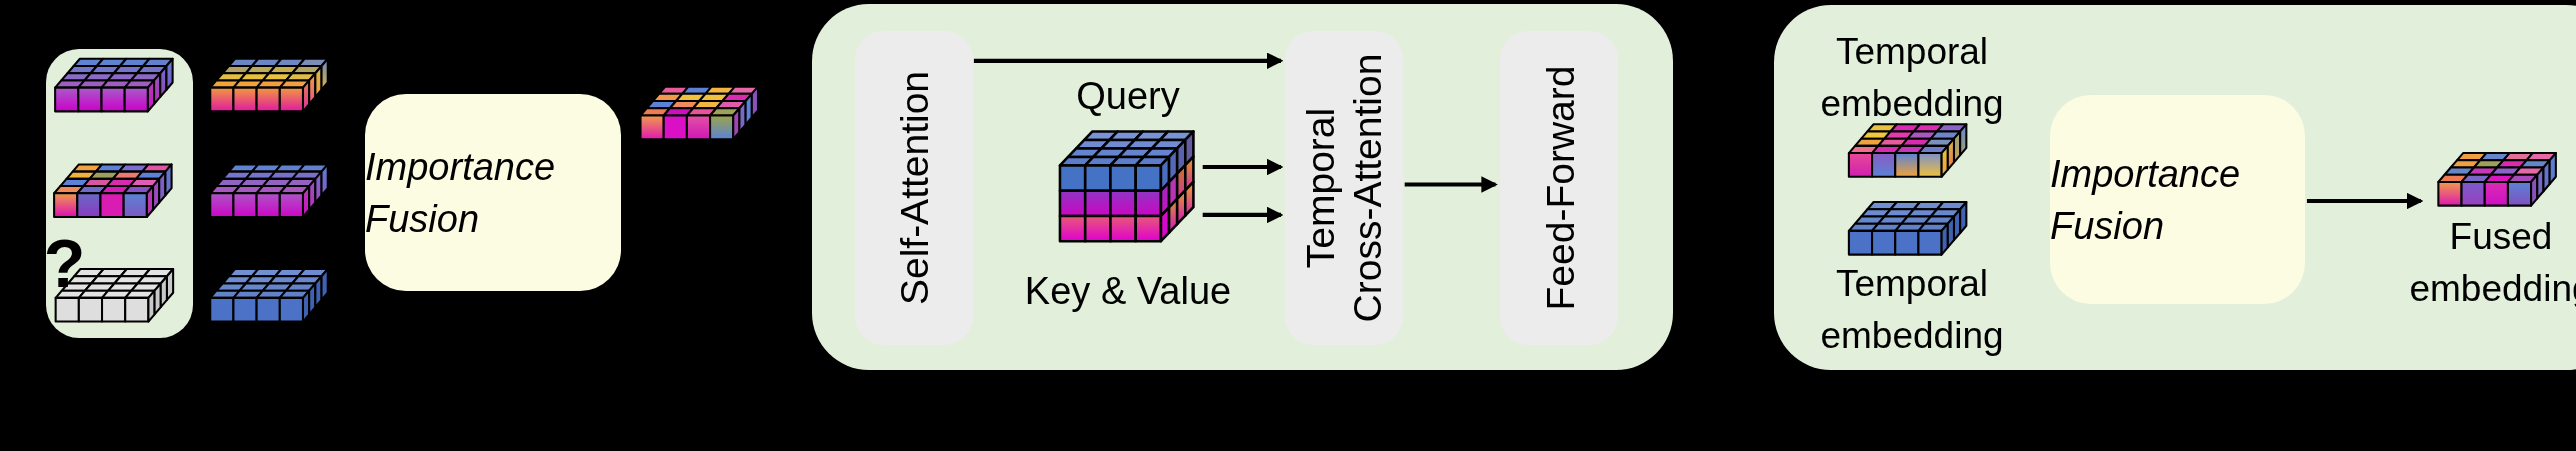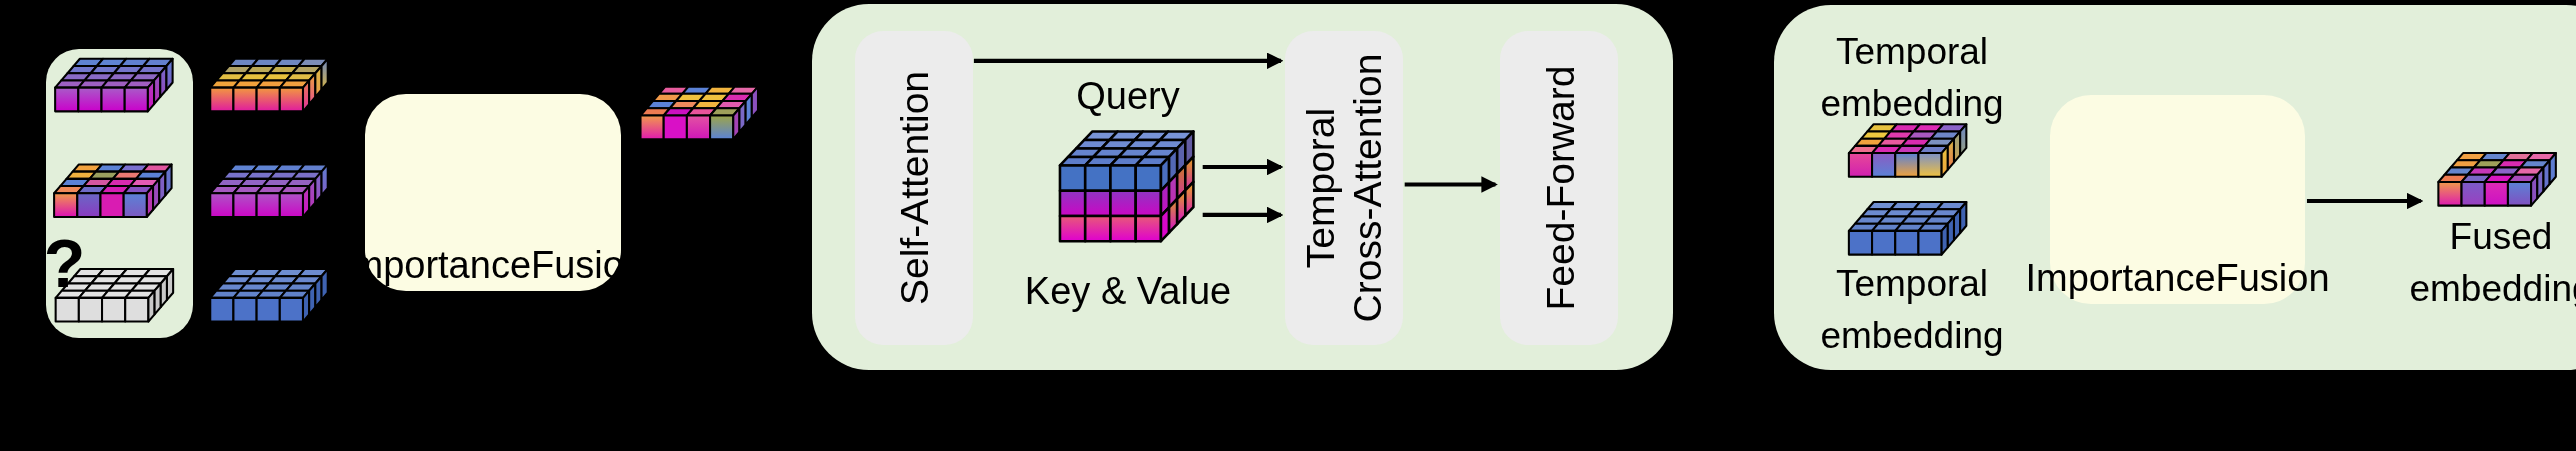--- a/index.html
+++ b/index.html
@@ -34,22 +34,22 @@
   .qmark{
     position:absolute;
     font-size:68px;
     font-weight:600;
     color:#000;
     line-height:72px;
     text-align:center;
   }
   #diagram-svg{position:absolute;left:0;top:0;pointer-events:none;}
   .centerer{
-    position:absolute;display:flex;flex-direction:row;
-    align-items:flex-end;justify-content:center;
+    position:absolute;display:flex;flex-direction:column;
+    align-items:flex-start;justify-content:center;font-style:italic;
   }
 </style>
 </head>
 <body>
 
 <div id="canvas" style="background: rgb(0, 0, 0);">
 
   <div class="panel round-green" style="left:46px;top:49px;width:147px;height:289px;border-radius:33px;"></div>
 
   <div class="panel round-green" style="left:812px;top:4.1px;width:861px;height:366px;border-radius:57px;"></div>

